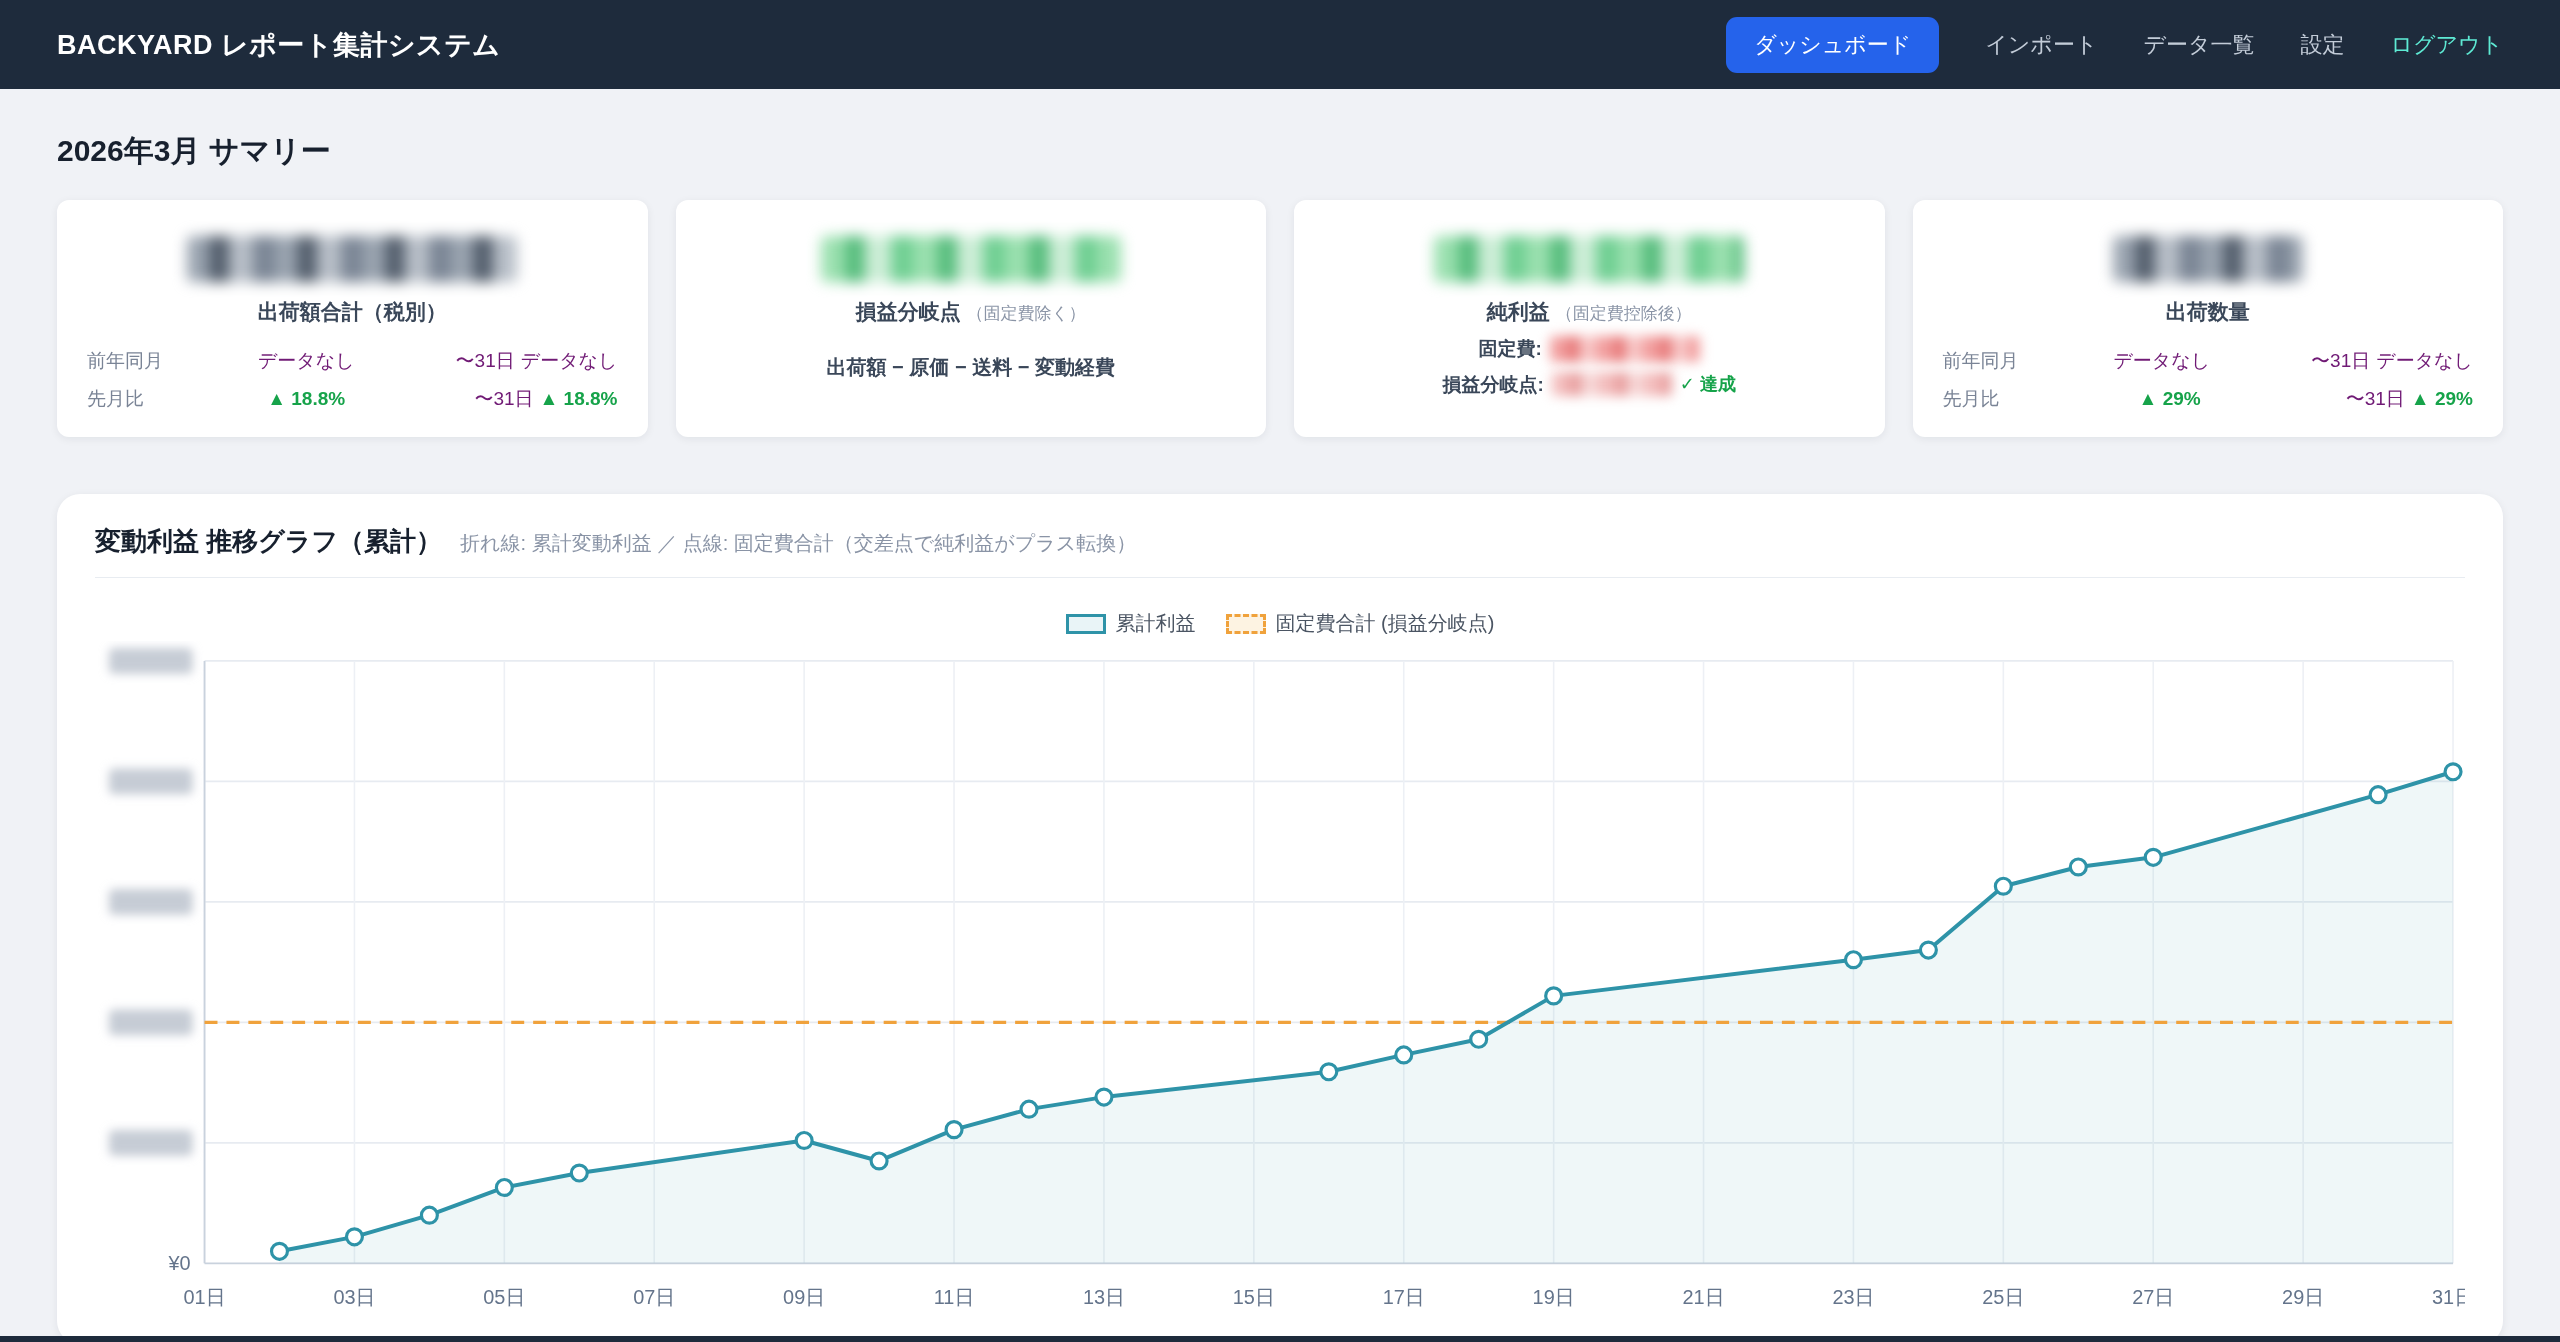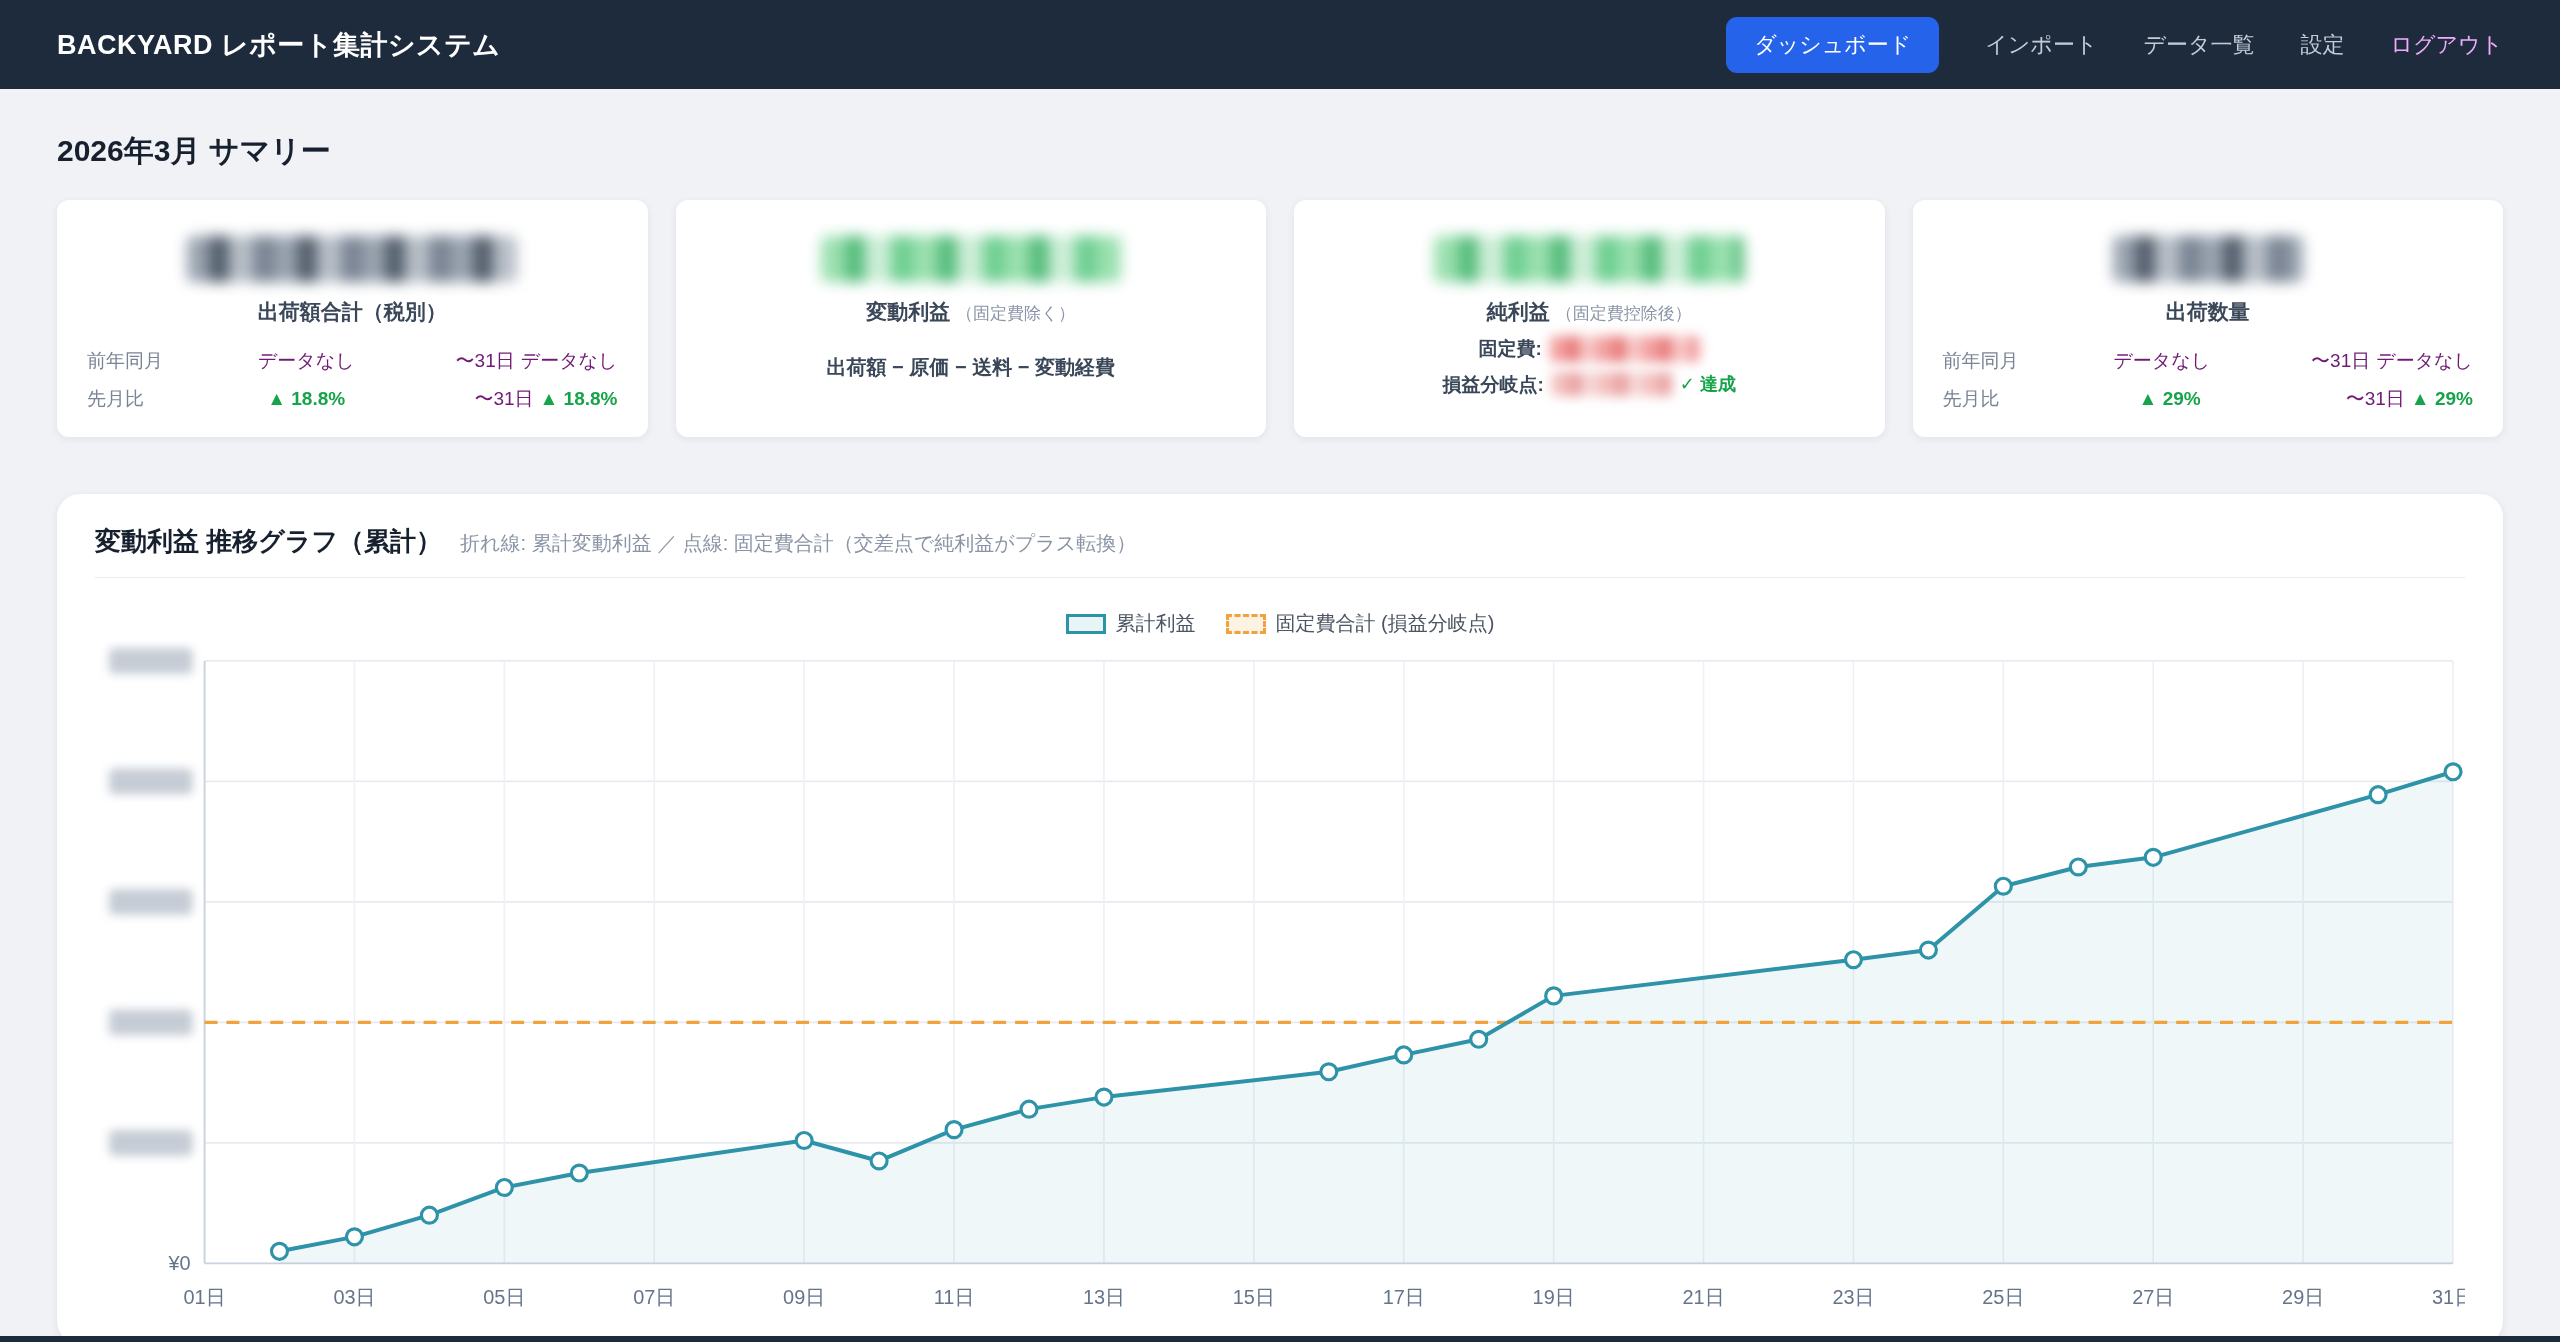--- a/index.html
+++ b/index.html
@@ -14,21 +14,21 @@
   .navbar {
     height:89px; background:#1e2b3c;
     display:flex; align-items:center; justify-content:space-between;
     padding:0 57px;
     text-align:center;
   }
   .brand { color:#ffffff; font-weight:bold; font-size:27px; letter-spacing:0.5px; }
   .nav-items { display:flex; align-items:center; gap:46px; }
   .nav-link { color:#c3ccd8; font-size:22px; cursor:pointer; white-space:nowrap; }
   .nav-link.active { background:#2563eb; color:#ffffff; padding:13px 28px; border-radius:11px; }
-  .nav-link.dim { color:#f0abfc; }
+  .nav-link.dim { color:#5eead4; }
 
   
   .content { padding:34px 57px 0; }
   .page-heading { font-size:30px; font-weight:bold; color:#17202e; margin:8px 0 28px; }
 
   
   .cards { display:flex; gap:28px; }
   .card {
     flex:1; height:237px; background:#ffffff; border-radius:12px;
     box-shadow:0 2px 8px rgba(15,23,42,0.07);
@@ -114,21 +114,21 @@
           <span class="crow-right"><span class="muted">〜31日</span><span class="green">▲ 18.8%</span></span>
         </div>
       </div>
     </div>
 
     <div class="card">
       <div class="card-big">
         <div class="redact redact-big redact-green w300"></div>
       </div>
       <div class="card-title">
-        <span>変動利益</span>
+        <span>損益分岐点</span>
         <span class="note">（固定費除く）</span>
       </div>
       <div class="formula">出荷額 − 原価 − 送料 − 変動経費</div>
     </div>
 
     <div class="card">
       <div class="card-big">
         <div class="redact redact-big redact-green w310"></div>
       </div>
       <div class="card-title">

